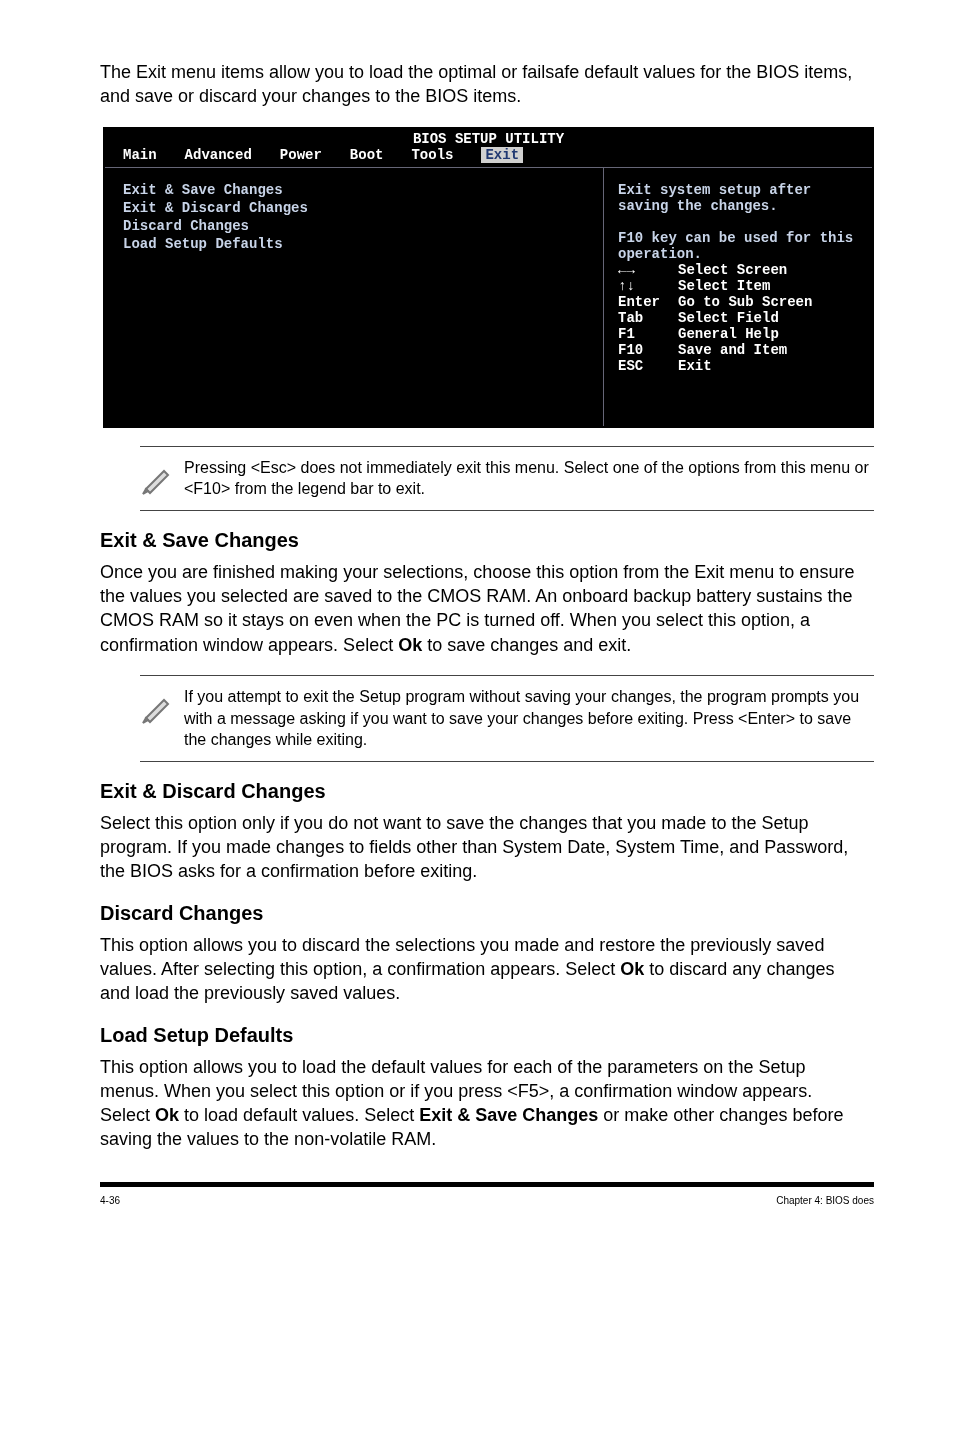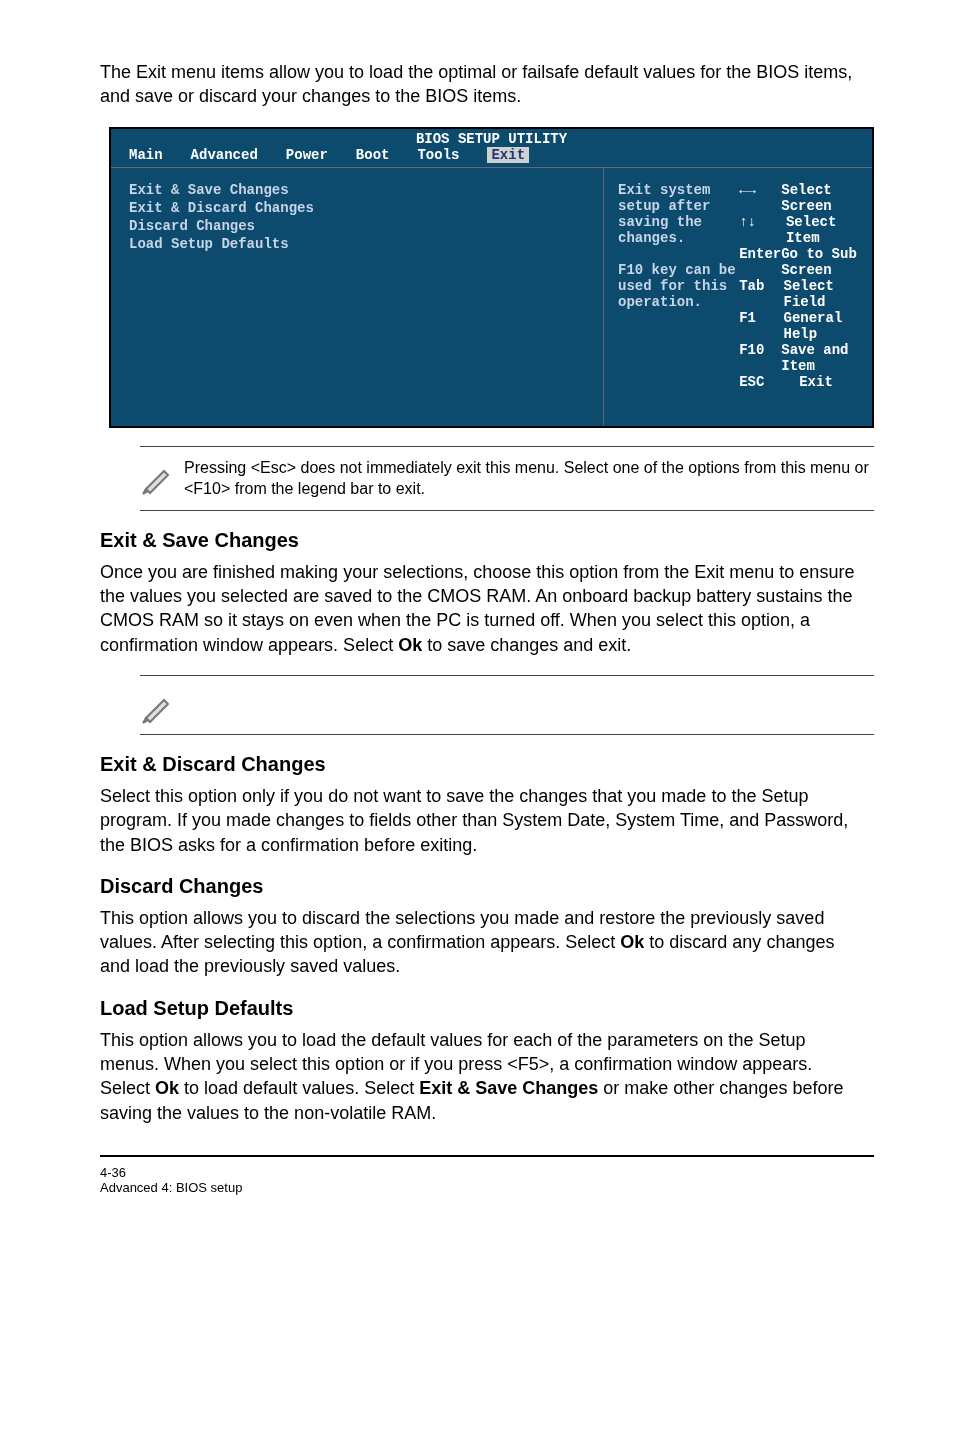--- a/index.html
+++ b/index.html
@@ -18,26 +18,26 @@
     font-weight: bold;
     margin: 0 0 20px 0;
   }
   p.body {
     font-size: 18px;
     line-height: 1.35;
     margin: 0 8px 18px 0;
   }
   .bios-box {
     border: 2px solid #000;
-    background: #0c4a6e;
+    background: #000000;
     color: #a0b0c0;
     font-family: "Courier New", monospace;
     font-size: 14px;
     font-weight: bold;
-    margin: 8px 0 18px 9px;
+    margin: 8px 0 18px 3px;
   }
   .bios-title {
     text-align: center;
     color: #fff;
     padding: 2px 0 0 0;
     font-weight: bold;
   }
   .bios-menu {
     display: flex;
     padding: 0 18px 4px 18px;
@@ -63,20 +63,21 @@
     padding: 14px 18px;
     min-height: 230px;
     color: #c8d4e8;
   }
   .bios-left div { margin-bottom: 2px; }
   .bios-right {
     width: 240px;
     padding: 14px 14px;
     color: #c8d4e8;
     display: flex;
+    flex-direction: column;
     justify-content: flex-start;
   }
   .bios-help-top { color: #c8d4e8; }
   .bios-keys { color: #fff; }
   .bios-keys .row { display: flex; }
   .bios-keys .k { width: 60px; color: #fff; }
   .bios-keys .d { color: #fff; }
   .bios-footer {
     text-align: center;
     color: #fff;
@@ -102,25 +103,24 @@
     line-height: 1.35;
   }
   h2.sub {
     font-size: 20px;
     font-weight: bold;
     margin: 14px 0 8px 0;
   }
   .footer {
     display: flex;
     justify-content: space-between;
-    border-top: 2px solid #000000;
+    border-top: 5px solid #000000;
     margin-top: 30px;
     padding-top: 8px;
-    font-size: 13px;
-    flex-direction: column;
+    font-size: 10px;
   }
 </style>
 </head>
 <body>
 
 <div class="page">
 
 
   <p class="body">The Exit menu items allow you to load the optimal or failsafe default values for the BIOS items, and save or discard your changes to the BIOS items.</p>
 
@@ -199,33 +199,34 @@
 
   <div class="note-block">
     <div class="note-icon">
       <svg width="34" height="34" viewBox="0 0 34 34">
           <g fill="none" stroke="#777" stroke-width="2">
             <path d="M6 28 L24 10 L28 14 L10 32 Z" fill="#ddd"></path>
             <path d="M6 28 L3 33 L8 30 Z" fill="#aaa"></path>
           </g>
         </svg>
     </div>
+    <div class="note-text">If you attempt to exit the Setup program without saving your changes, the program prompts you with a message asking if you want to save your changes before exiting. Press &lt;Enter&gt; to save the changes while exiting.</div>
   </div>
 
   <h2 class="sub">Exit &amp; Discard Changes</h2>
   <p class="body">Select this option only if you do not want to save the changes that you  made to the Setup program. If you made changes to fields other than System Date, System Time, and Password, the BIOS asks for a confirmation before exiting.</p>
 
   <h2 class="sub">Discard Changes</h2>
   <p class="body">
     <span>This option allows you to discard the selections you made and restore the previously saved values. After selecting this option, a confirmation appears. Select </span><b>Ok</b><span> to discard any changes and load the previously saved values.</span>
   </p>
 
   <h2 class="sub">Load Setup Defaults</h2>
   <p class="body">
     <span>This option allows you to load the default values for each of the parameters on the Setup menus. When you select this option or if you press &lt;F5&gt;, a confirmation window appears. Select </span><b>Ok</b><span> to load default values. Select </span><b>Exit &amp; Save Changes</b><span> or make other changes before saving the values to the non-volatile RAM.</span>
   </p>
 
   <div class="footer">
     <span>4-36</span>
-    <span>Advanced 4: BIOS setup</span>
+    <span>Chapter 4: BIOS does</span>
   </div>
 
 </div>
 
 </body></html>

